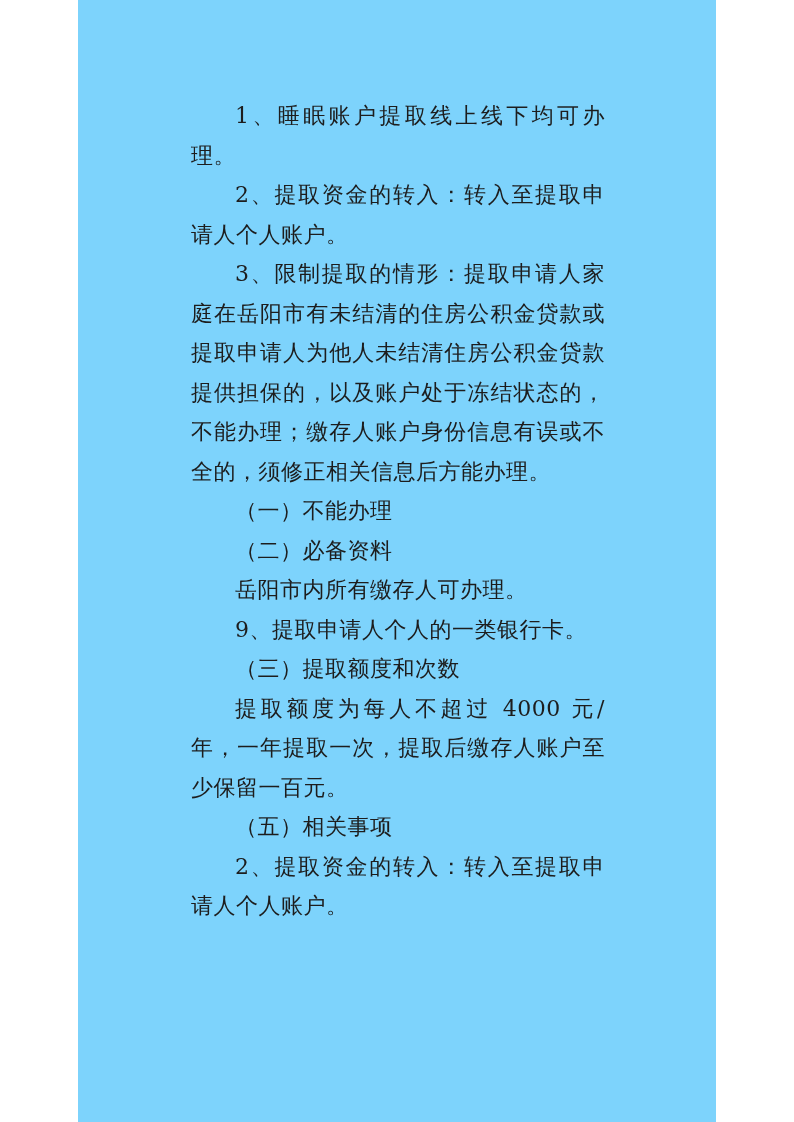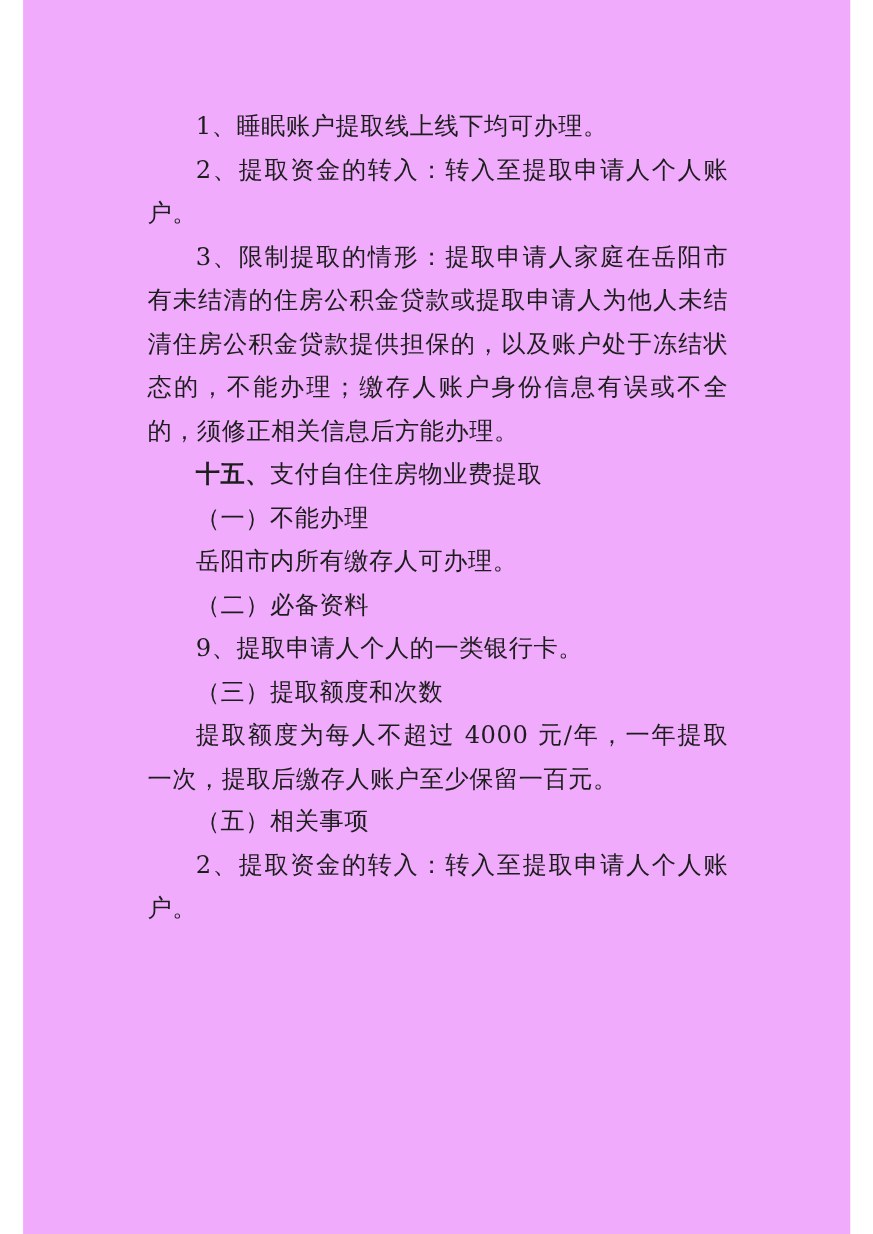--- a/index.html
+++ b/index.html
@@ -2,24 +2,24 @@
 <html><head>
 <meta charset="utf-8">
 <style>
   html, body {
     margin: 0;
     padding: 0;
     background: #ffffff;
   }
   .page {
     position: relative;
-    width: 752px;
+    width: 638px;
     height: 1122px;
     margin: 0 auto;
-    background: #f0abfc;
+    background: #7dd3fc;
     overflow: hidden;
     box-sizing: border-box;
     padding: 96px 111px 0 113px;
     font-family: "DejaVu Serif", "Liberation Serif", serif;
     color: #1d1d1d;
   }
   .doc-body {
     width: 100%;
   }
   .para {
@@ -41,23 +41,22 @@
   }
 </style>
 </head>
 <body>
 
 <div class="page">
   <div class="doc-body">
       <p class="para">1、睡眠账户提取线上线下均可办理。</p>
       <p class="para">2、提取资金的转入：转入至提取申请人个人账户。</p>
       <p class="para">3、限制提取的情形：提取申请人家庭在岳阳市有未结清的住房公积金贷款或提取申请人为他人未结清住房公积金贷款提供担保的，以及账户处于冻结状态的，不能办理；缴存人账户身份信息有误或不全的，须修正相关信息后方能办理。</p>
-      <p class="para heading"><span class="num">十五、</span><span class="title">支付自住住房物业费提取</span></p>
       <p class="para">（一）不能办理</p>
+      <p class="para">（二）必备资料</p>
       <p class="para">岳阳市内所有缴存人可办理。</p>
-      <p class="para">（二）必备资料</p>
       <p class="para">9、提取申请人个人的一类银行卡。</p>
       <p class="para">（三）提取额度和次数</p>
       <p class="para">提取额度为每人不超过 4000 元/年，一年提取一次，提取后缴存人账户至少保留一百元。</p>
       <p class="para">（五）相关事项</p>
       <p class="para">2、提取资金的转入：转入至提取申请人个人账户。</p>
     </div>
 </div>
 
 </body></html>

